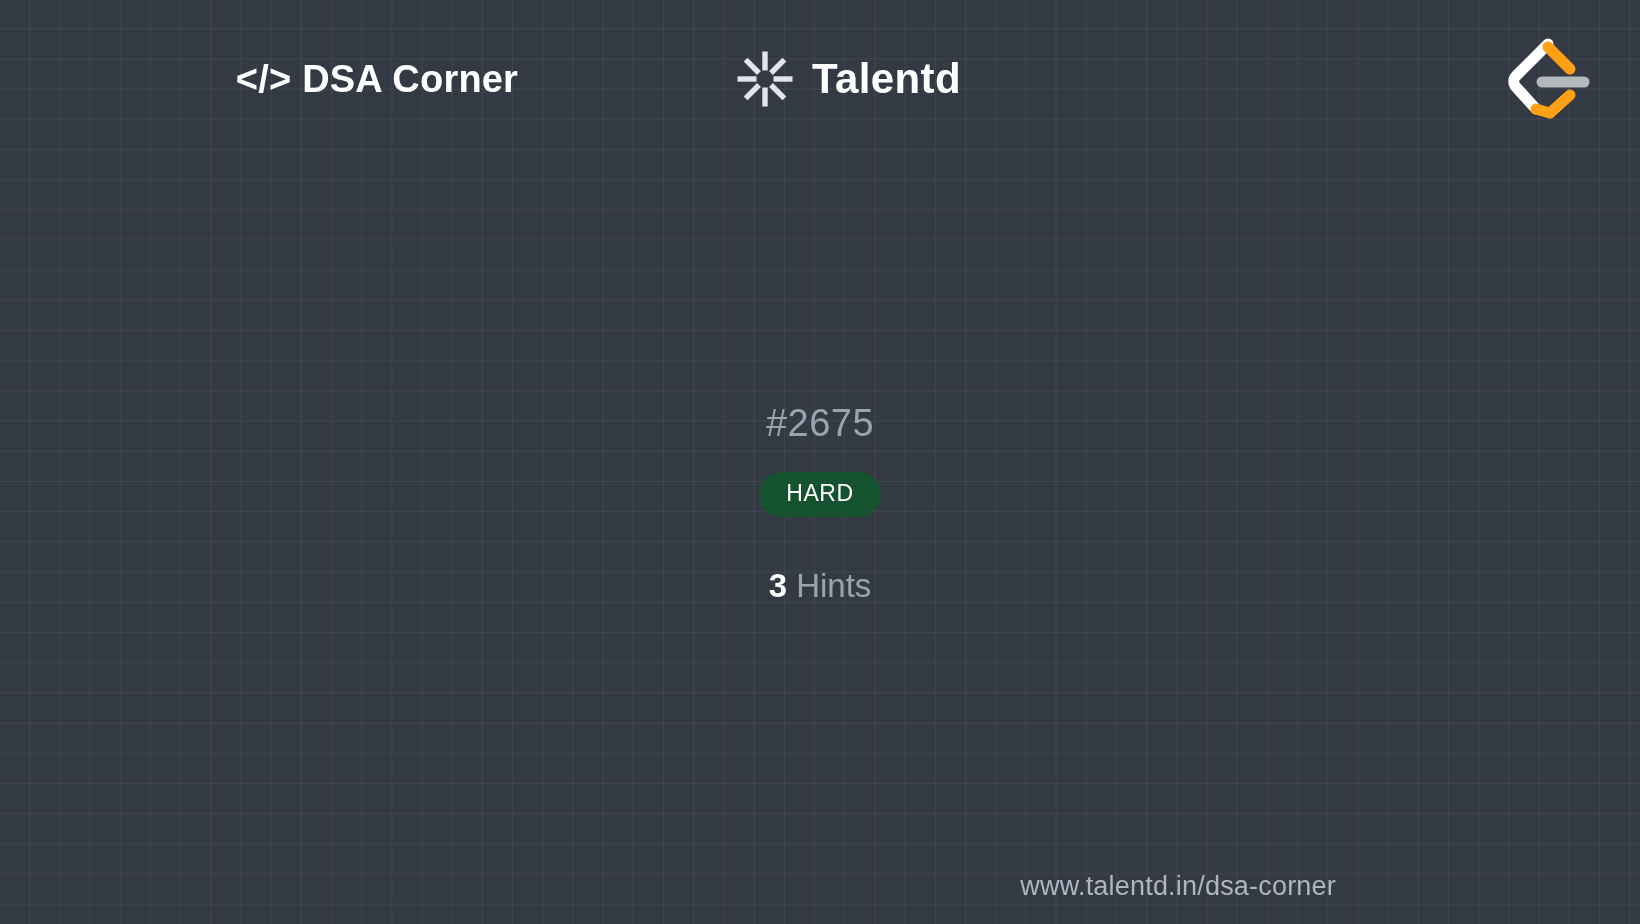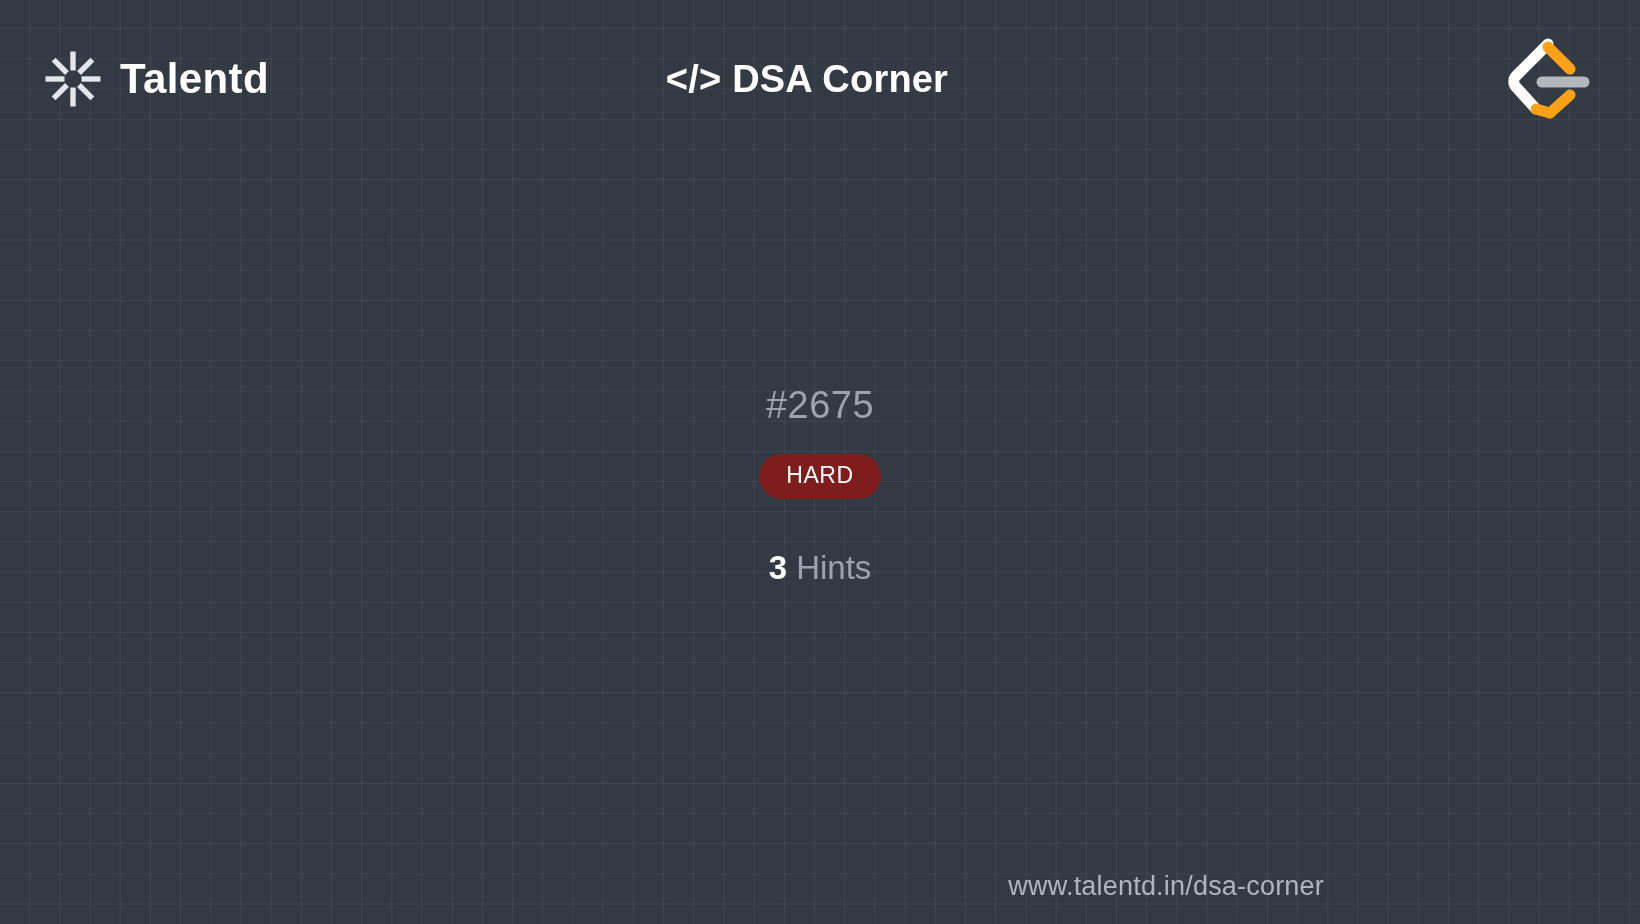--- a/index.html
+++ b/index.html
@@ -88,21 +88,21 @@
 
   #leetcode-icon {
     width: 86px;
     height: 92px;
     display: block;
   }
 
   
   #problem-hero {
     position: absolute;
-    top: 140px; left: 0;
+    top: 158px; left: 0;
     width: 1640px;
     height: 690px;
     display: flex;
     flex-direction: column;
     align-items: center;
     justify-content: center;
   }
 
   #problem-number {
     color: #9ba3af;
@@ -118,21 +118,21 @@
     font-size: 76px;
     font-weight: 700;
     letter-spacing: -0.4px;
     line-height: 1.06;
     text-align: center;
     max-width: 1400px;
     margin-bottom: 26px;
   }
 
   #difficulty-badge {
-    background-color: #7f1d1d;
+    background-color: #14532d;
     color: #ffffff;
     font-size: 23px;
     font-weight: 400;
     letter-spacing: 0.6px;
     line-height: 1;
     padding: 10px 27px 12px;
     border-radius: 999px;
     display: inline-block;
   }
 
@@ -150,21 +150,21 @@
 
   #hints-label {
     color: #9ba3af;
     font-weight: 400;
     margin-top: 26px;
   }
 
   
   #site-footer {
     position: absolute;
-    left: 0; bottom: 0;
+    left: 12px; bottom: 0;
     width: 1370px;
     height: 76px;
     display: flex;
     align-items: center;
     justify-content: flex-end;
     padding-right: 46px;
   }
 
   #footer-url {
     color: #aeb5c0;
@@ -173,41 +173,41 @@
     letter-spacing: 0.2px;
     white-space: nowrap;
   }
 </style>
 </head>
 <body>
 
 <div id="grid-backdrop"></div>
 
 <header id="app-header">
+
+  <div id="section-title-block">
+    <span id="section-title">&lt;/&gt; DSA Corner</span>
+  </div>
 
   <div id="brand-block">
     <svg id="talentd-asterisk-icon" viewBox="0 0 58 58">
       <g stroke="#e2e5e9" stroke-width="5.4" stroke-linecap="butt">
         <line x1="29" y1="1.5" x2="29" y2="20.5"></line>
         <line x1="29" y1="37.5" x2="29" y2="56.5"></line>
         <line x1="1.5" y1="29" x2="20.5" y2="29"></line>
         <line x1="37.5" y1="29" x2="56.5" y2="29"></line>
         <line x1="9.6" y1="9.6" x2="23" y2="23"></line>
         <line x1="35" y1="35" x2="48.4" y2="48.4"></line>
         <line x1="48.4" y1="9.6" x2="35" y2="23"></line>
         <line x1="23" y1="35" x2="9.6" y2="48.4"></line>
       </g>
     </svg>
     <span id="brand-wordmark">Talentd</span>
   </div>
 
-  <div id="section-title-block">
-    <span id="section-title">&lt;/&gt; DSA Corner</span>
-  </div>
-
   <div id="platform-logo-block">
     <svg id="leetcode-icon" viewBox="0 0 86 92">
       <path d="M30 76 L10 54 a8 8 0 0 1 0 -11 L42 11" fill="none" stroke="#ffffff" stroke-width="11" stroke-linecap="round" stroke-linejoin="round"></path>
       <path d="M42 14 L64 36" fill="none" stroke="#ffa116" stroke-width="11" stroke-linecap="round" stroke-linejoin="round"></path>
       <path d="M64 62 L44 80" fill="none" stroke="#ffa116" stroke-width="11" stroke-linecap="round" stroke-linejoin="round"></path>
       <path d="M30 76 L44 80" fill="none" stroke="#ffa116" stroke-width="11" stroke-linecap="round" stroke-linejoin="round"></path>
       <line x1="36" y1="49" x2="78" y2="49" stroke="#b3b8bd" stroke-width="11" stroke-linecap="round"></line>
     </svg>
   </div>
 

